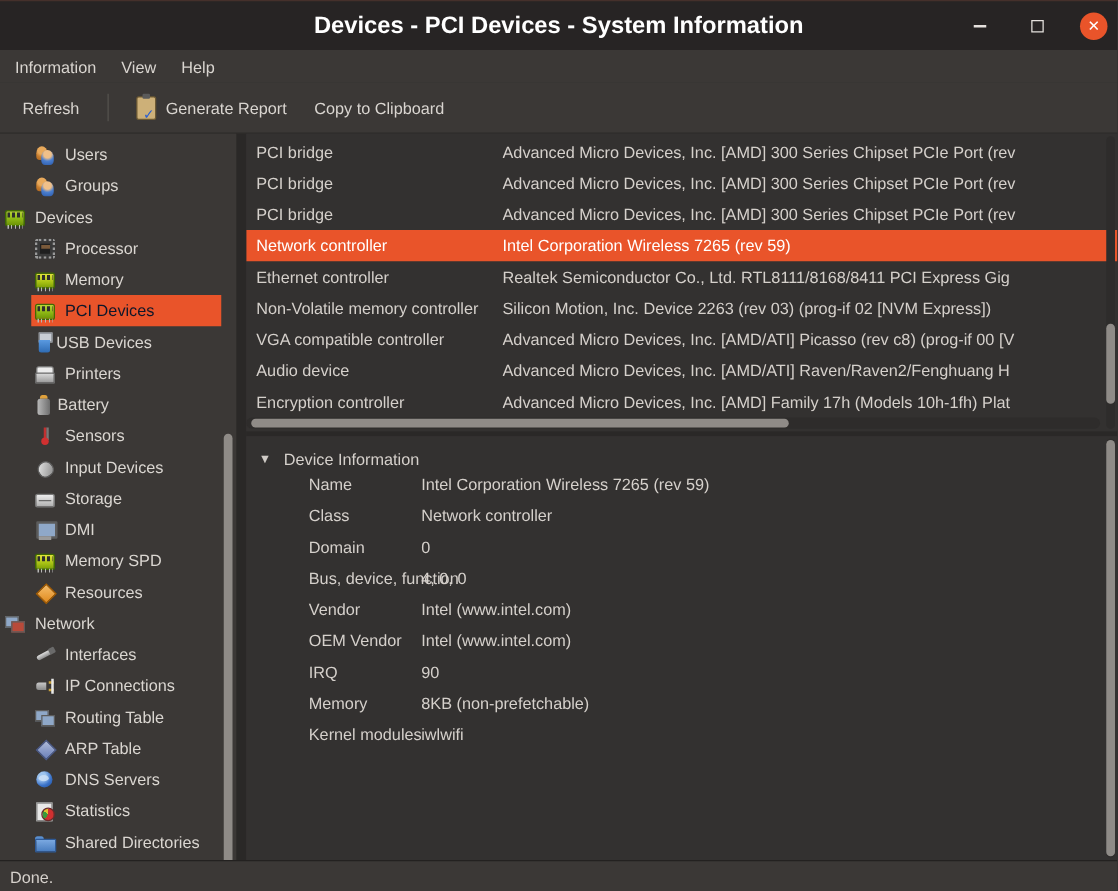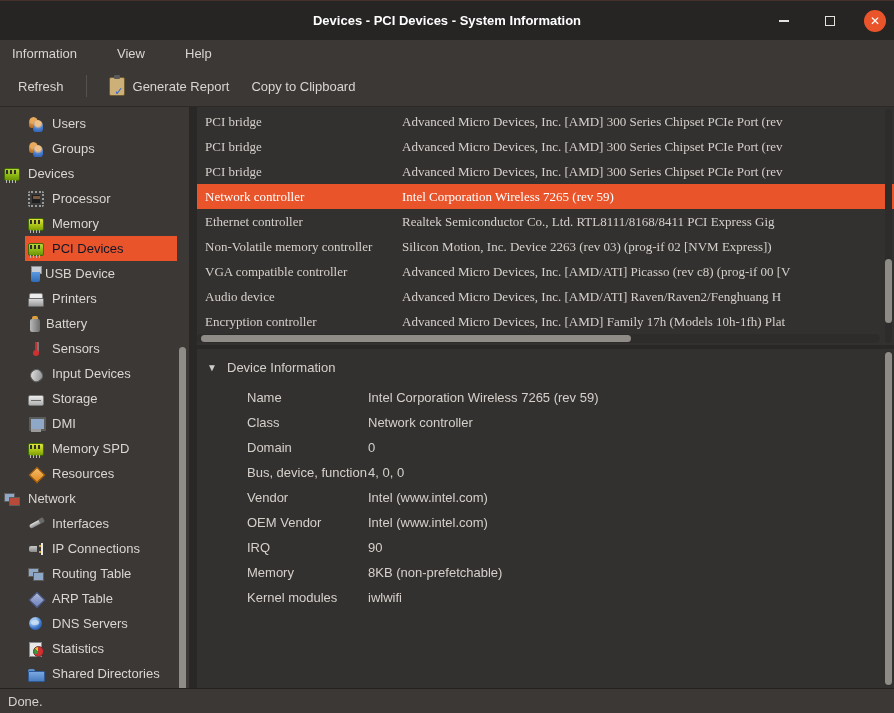--- a/index.html
+++ b/index.html
@@ -11,36 +11,36 @@
   }
   .window { width:894px; height:713px; display:flex; flex-direction:column; }
 
   
   .titlebar {
     height:40px; background:#272424; border-top:1px solid #45302b;
     display:flex; align-items:center; position:relative; flex:none;
   }
   .titlebar .title {
     position:absolute; left:0; right:0; text-align:center;
-    font-weight:bold; color:#ffffff; font-size:13px;
+    font-weight:bold; color:#ffffff; font-size:19px;
   }
   .win-controls { position:absolute; right:8px; display:flex; align-items:center; gap:22px; }
   .btn-min, .btn-max { width:24px; height:24px; display:flex; align-items:center; justify-content:center; cursor:default; }
   .btn-min .glyph { width:10px; height:0; border-bottom:2px solid #e6e2de; }
   .btn-max .glyph { width:10px; height:10px; border:1.5px solid #e6e2de; }
   .btn-close {
     width:22px; height:22px; border-radius:50%; background:#e9542a;
     display:flex; align-items:center; justify-content:center;
   }
   .btn-close .glyph { color:#fff; font-size:12px; font-weight:bold; line-height:1; }
 
   
   .menubar {
     height:26px; background:#3b3836; display:flex; align-items:center;
-    padding-left:2px; flex:none;gap:20px;
+    padding-left:2px; flex:none;
   }
   .menu-item { padding:3px 10px; color:#d9d5d0; }
   .toolbar {
     height:41px; background:#3b3836; border-bottom:1px solid #2c2a28;
     display:flex; align-items:center; padding-left:10px; gap:6px; flex:none;
   }
   .tool-btn { display:flex; align-items:center; gap:8px; padding:6px 8px; color:#d9d5d0; }
   .tool-sep { width:1px; height:22px; background:#55524e; margin:0 8px; }
 
   
@@ -60,37 +60,37 @@
     padding-left:4px; color:#dad6d1; white-space:nowrap; margin-right:12px;
   }
   .sidebar-item.lvl1 { margin-left:25px; padding-left:3px; }
   .sidebar-item.selected { background:#e9542a; color:#0f172a; }
   .sb-thumb { position:absolute; right:3px; width:7px; border-radius:4px; background:#8f8b87; }
 
   .pane-gap-v { width:8px; background:#2a2827; flex:none; }
   .content { flex:1; display:flex; flex-direction:column; min-width:0; }
 
   
-  .list-pane { height:238px; background:#333130; position:relative; flex:none; overflow:hidden; padding-top:2px;font-family:Liberation Serif, serif; }
+  .list-pane { height:238px; background:#333130; position:relative; flex:none; overflow:hidden; padding-top:2px; }
   .list-row { height:25px; display:flex; align-items:center; white-space:nowrap; overflow:hidden; }
   .list-row.selected { background:#e9542a; color:#ffffff; }
   .cell-class { width:205px; padding-left:8px; flex:none; overflow:hidden; }
   .cell-desc { flex:1; overflow:hidden; }
   .hscroll { position:absolute; left:0; right:14px; bottom:2px; height:9px; background:#2e2c2b; border-radius:5px; }
   .hscroll .thumb { position:absolute; left:4px; width:430px; top:1px; height:7px; border-radius:4px; background:#8f8b87; }
   .vscroll { position:absolute; right:2px; top:2px; bottom:2px; width:7px; background:#2e2c2b; border-radius:4px; }
   .vscroll .thumb { position:absolute; left:0; width:7px; border-radius:4px; background:#8f8b87; }
 
   .pane-gap-h { height:4px; background:#2a2827; flex:none; }
 
   
   .detail-pane { flex:1; background:#333130; position:relative; overflow:hidden; padding-top:6px; }
   .info-header { height:25px; display:flex; align-items:center; gap:10px; padding-left:10px; }
   .expander { color:#cfcbc6; font-size:10px; width:10px; }
-  .info-row { height:25px; display:flex; align-items:flex-end;gap:31px; }
+  .info-row { height:25px; display:flex; align-items:flex-start; }
   .info-label { width:140px; padding-left:50px; flex:none; white-space:nowrap; }
   .info-value { flex:1; white-space:nowrap; overflow:hidden; }
 
   
   .statusbar {
     height:25px; background:#3b3836; border-top:1px solid #232120;
     display:flex; align-items:center; padding-left:8px; flex:none;
   }
 
   
@@ -233,21 +233,21 @@
           <li class="sidebar-item lvl1">
     <span class="icon memory-icon"></span>
     <span>Memory</span>
   </li>
           <li class="sidebar-item lvl1 selected">
     <span class="icon pci-devices-icon"></span>
     <span>PCI Devices</span>
   </li>
           <li class="sidebar-item lvl1">
     <span class="icon usb-icon"></span>
-    <span>USB Device</span>
+    <span>USB Devices</span>
   </li>
           <li class="sidebar-item lvl1">
     <span class="icon printer-icon"></span>
     <span>Printers</span>
   </li>
           <li class="sidebar-item lvl1">
     <span class="icon battery-icon"></span>
     <span>Battery</span>
   </li>
           <li class="sidebar-item lvl1">

